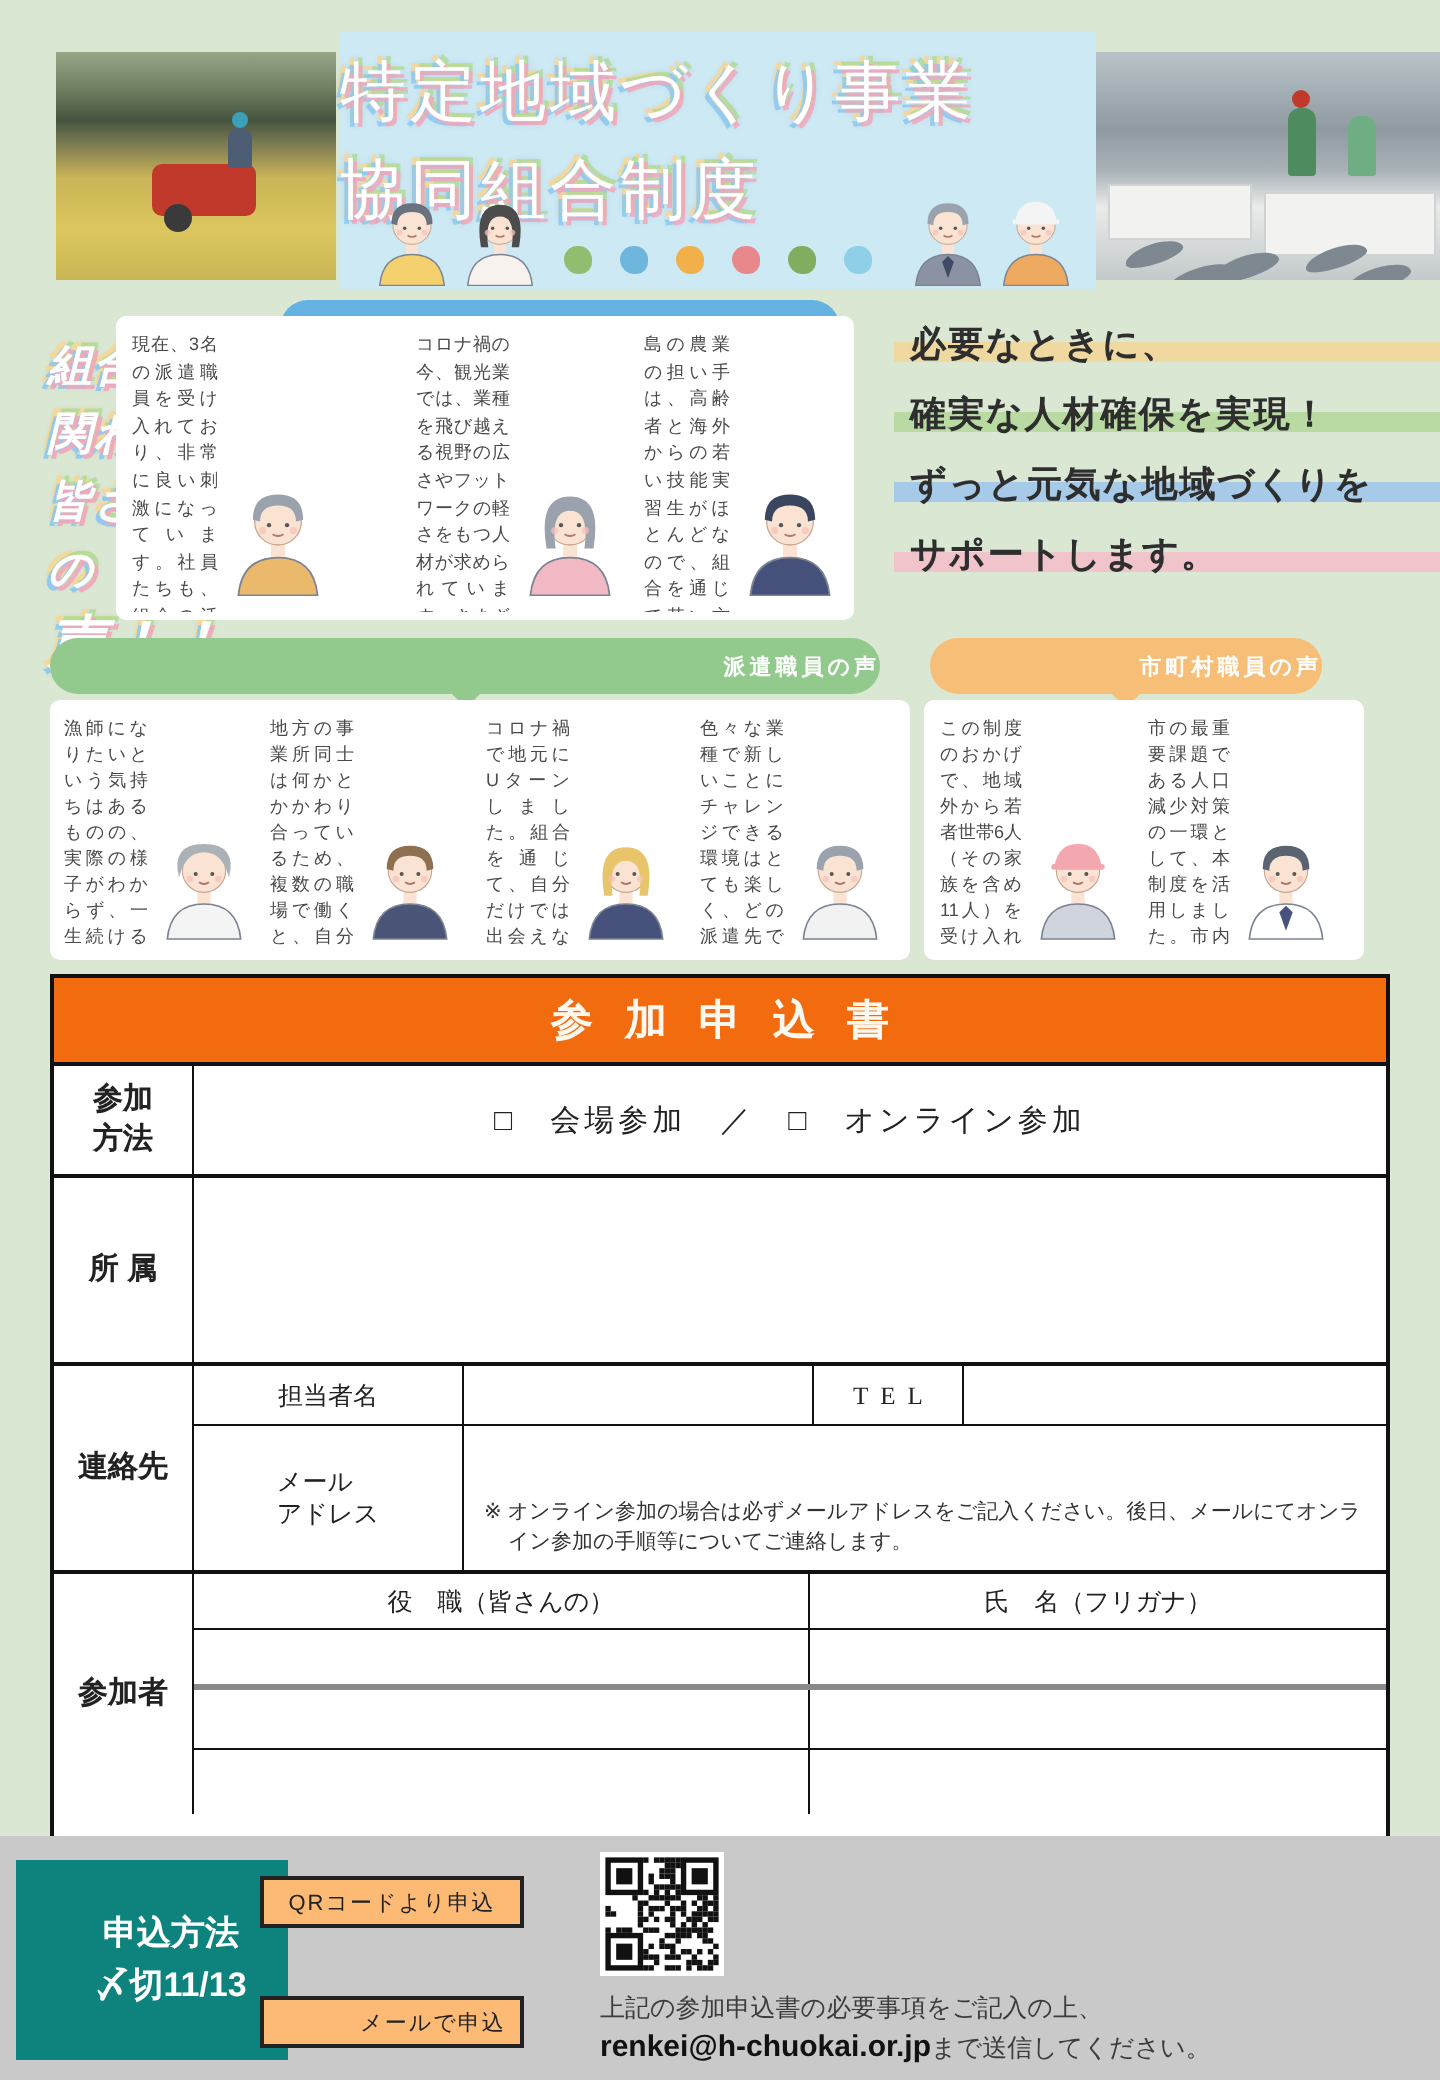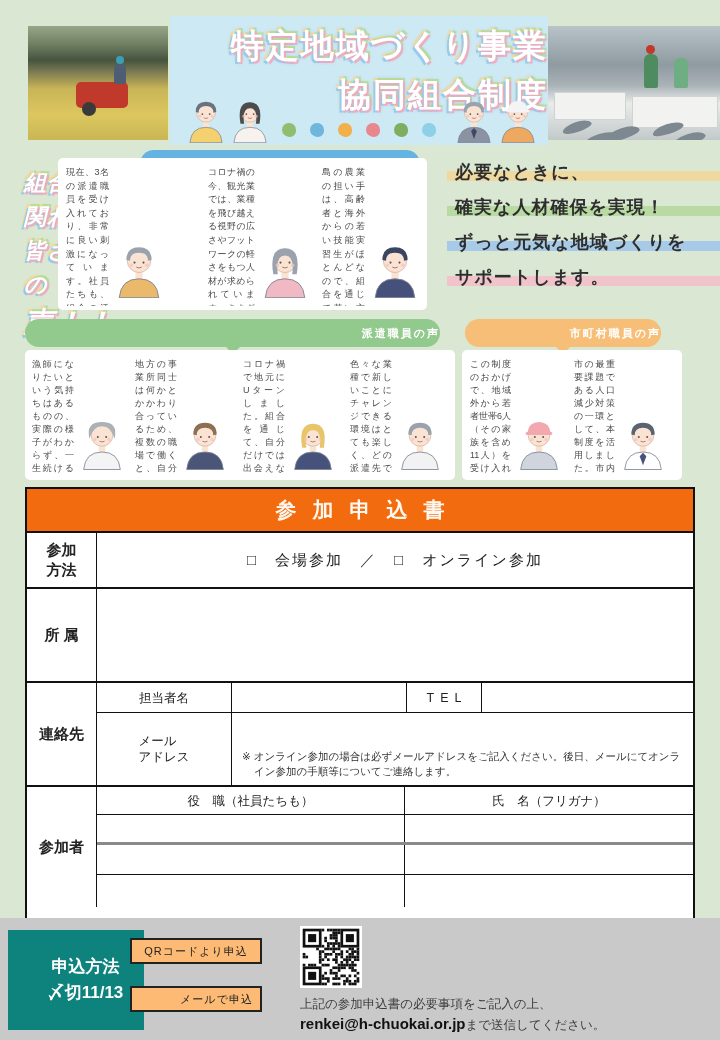--- a/index.html
+++ b/index.html
@@ -16,21 +16,21 @@
   .harvester{position:absolute;left:48px;top:56px;width:52px;height:26px;background:#c0392b;border-radius:5px;}
   .harvester:after{content:"";position:absolute;left:6px;top:20px;width:14px;height:14px;background:#3a3a3a;border-radius:50%;}
   .farmer{position:absolute;left:86px;top:38px;width:12px;height:20px;background:#4d5d73;border-radius:5px 5px 2px 2px;}
   .farmer:before{content:"";position:absolute;left:2px;top:-8px;width:8px;height:8px;background:#3aa0b8;border-radius:50%;}
   .fisher1{position:absolute;left:96px;top:28px;width:14px;height:34px;background:#4e8c5f;border-radius:6px 6px 2px 2px;}
   .fisher1:before{content:"";position:absolute;left:2px;top:-9px;width:9px;height:9px;background:#c0392b;border-radius:50%;}
   .fisher2{position:absolute;left:126px;top:32px;width:14px;height:30px;background:#6fae82;border-radius:6px 6px 2px 2px;}
   .fbox{position:absolute;background:#f2f3f1;border:1px solid #cfd4d2;}
   .fish{position:absolute;background:#7d8890;border-radius:50% 50% 50% 50%/60% 60% 40% 40%;transform:rotate(-18deg);}
   .banner{position:absolute;left:170px;top:16px;width:378px;height:129px;background:#cde9f4;}
-  .btitle{position:relative;text-align:right;font-weight:bold;color:#fff;letter-spacing:2px;
+  .btitle{position:relative;text-align:left;font-weight:normal;color:#fff;letter-spacing:2px;
     text-shadow:2px 2px 0 rgba(243,166,186,.85),-2px 2px 0 rgba(140,200,240,.85),
                 2px -2px 0 rgba(177,219,148,.85),-2px -2px 0 rgba(248,214,148,.85),0 0 4px rgba(90,120,140,.45);}
   .l1{font-size:33px;margin-top:8px;}
   .l2{font-size:33px;margin-top:4px;}
   .bpeople{position:absolute;bottom:2px;display:flex;}
   .bp-l{left:14px;} .bp-r{right:8px;}
   .bicons{position:absolute;bottom:8px;left:50%;transform:translateX(-50%);display:flex;gap:14px;}
   .picon{width:14px;height:14px;border-radius:50% 50% 45% 55%;}
 
   
@@ -76,21 +76,21 @@
   .note{font-size:10.5px;color:#333;line-height:15px;padding:0 6px 6px 10px;align-self:flex-end;
         padding-left:22px;text-indent:-12px;}
   .gray-div{border-bottom:3px solid #8a8a8a !important;}
 
   
   .footer{position:absolute;left:0;top:918px;width:720px;height:122px;background:#c9c9c9;}
   .deadline{position:absolute;left:8px;top:12px;width:117px;height:100px;background:#0e837d;
         display:flex;flex-direction:column;align-items:center;justify-content:center;color:#fff;font-weight:bold;font-size:17px;line-height:26px;padding-left:19px;}
   .fbtn{position:absolute;left:130px;width:132px;height:26px;background:#fdba74;border:2px solid #222;box-sizing:border-box;
         display:flex;align-items:center;justify-content:center;font-size:11px;letter-spacing:1px;color:#222;}
-  .btn-qr{top:20px;} .btn-mail{top:68px;padding-left:41px;}
+  .btn-qr{top:20px;} .btn-mail{top:80px;padding-left:41px;}
   #qr{position:absolute;left:300px;top:8px;width:62px;height:62px;background:#fff;}
   .fnote{position:absolute;left:300px;top:76px;font-size:12.5px;color:#3c3c3c;line-height:20px;}
   .femail{font-weight:bold;font-size:15px;color:#111;}
 </style>
 </head>
 <body>
 
 <div class="page">
 
   <div class="photo photo-l">
@@ -328,41 +328,41 @@
     </div>
 
     <div class="frow" style="height:94px;">
       <div class="flabel">所 属</div>
       <div class="fbody"></div>
     </div>
 
     <div class="frow" style="height:104px;">
       <div class="flabel">連絡先</div>
       <div class="fbody">
-        <div class="srow bb" style="height:30px;">
+        <div class="srow bb" style="height:30px;font-family:Liberation Serif, serif;">
           <div class="cell br" style="width:135px;">担当者名</div>
           <div class="cell br" style="width:175px;"></div>
           <div class="cell br" style="width:75px;letter-spacing:6px;text-indent:6px;">TEL</div>
           <div class="cell" style="flex:1;"></div>
         </div>
         <div class="srow" style="flex:1;">
           <div class="cell br" style="width:135px;white-space:pre-line;">メール
 アドレス</div>
           <div class="cell" style="flex:1;align-items:flex-end;justify-content:flex-start;">
             <div class="note">※ オンライン参加の場合は必ずメールアドレスをご記入ください。後日、メールにてオンライン参加の手順等についてご連絡します。</div>
           </div>
         </div>
       </div>
     </div>
 
     <div class="frow" style="height:120px;border-bottom:none;">
       <div class="flabel">参加者</div>
       <div class="fbody">
         <div class="srow bb" style="height:28px;">
-          <div class="cell br" style="width:308px;">役　職（社員たちも）</div>
+          <div class="cell br" style="width:308px;">役　職（皆さんの）</div>
           <div class="cell" style="flex:1;">氏　名（フリガナ）</div>
         </div>
         <div class="srow gray-div" style="height:30px;">
           <div class="cell br" style="width:308px;"></div>
           <div class="cell" style="flex:1;"></div>
         </div>
         <div class="srow bb" style="height:30px;">
           <div class="cell br" style="width:308px;"></div>
           <div class="cell" style="flex:1;"></div>
         </div>

